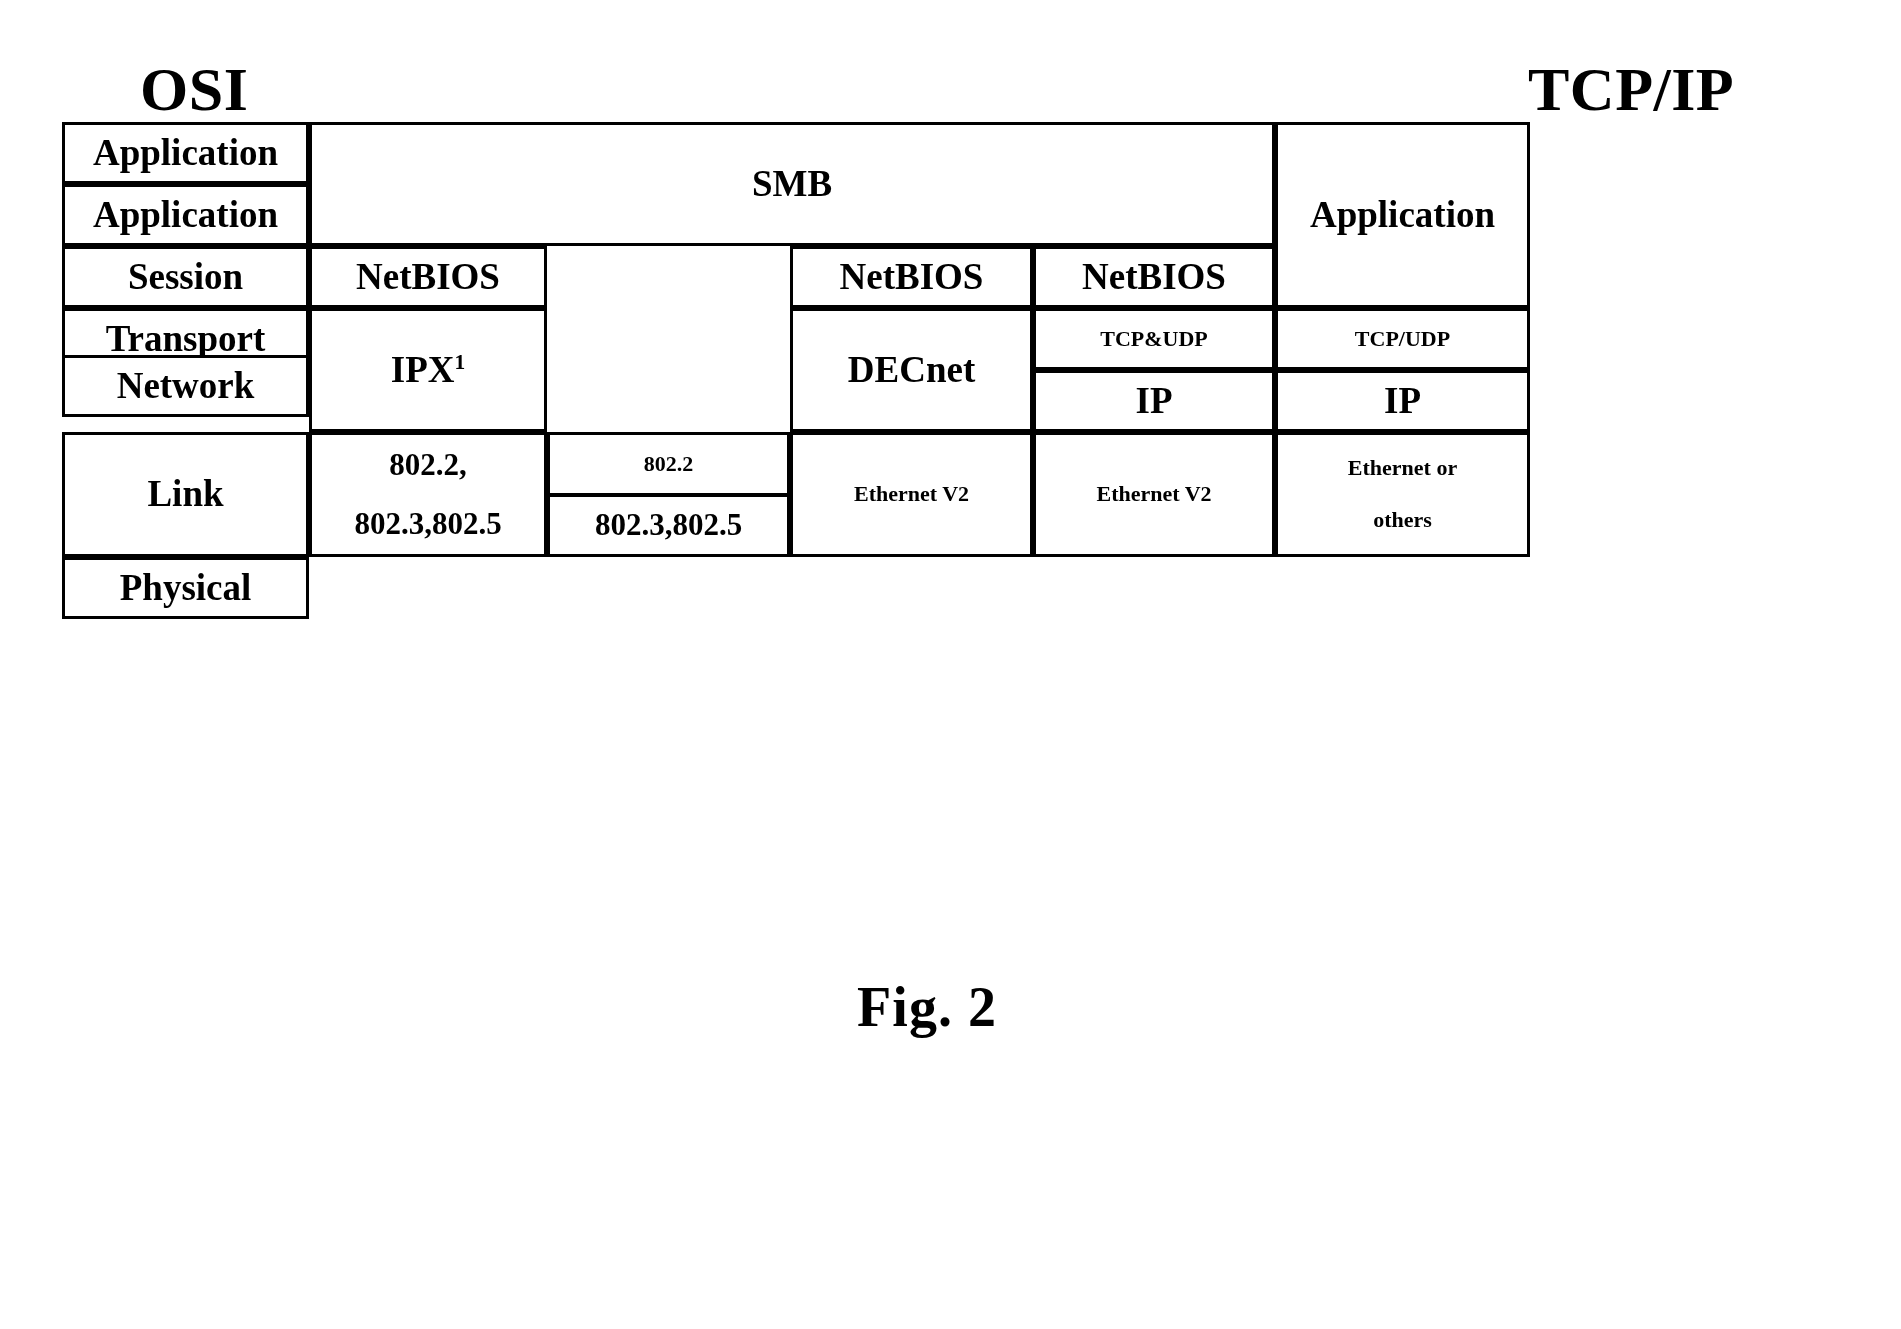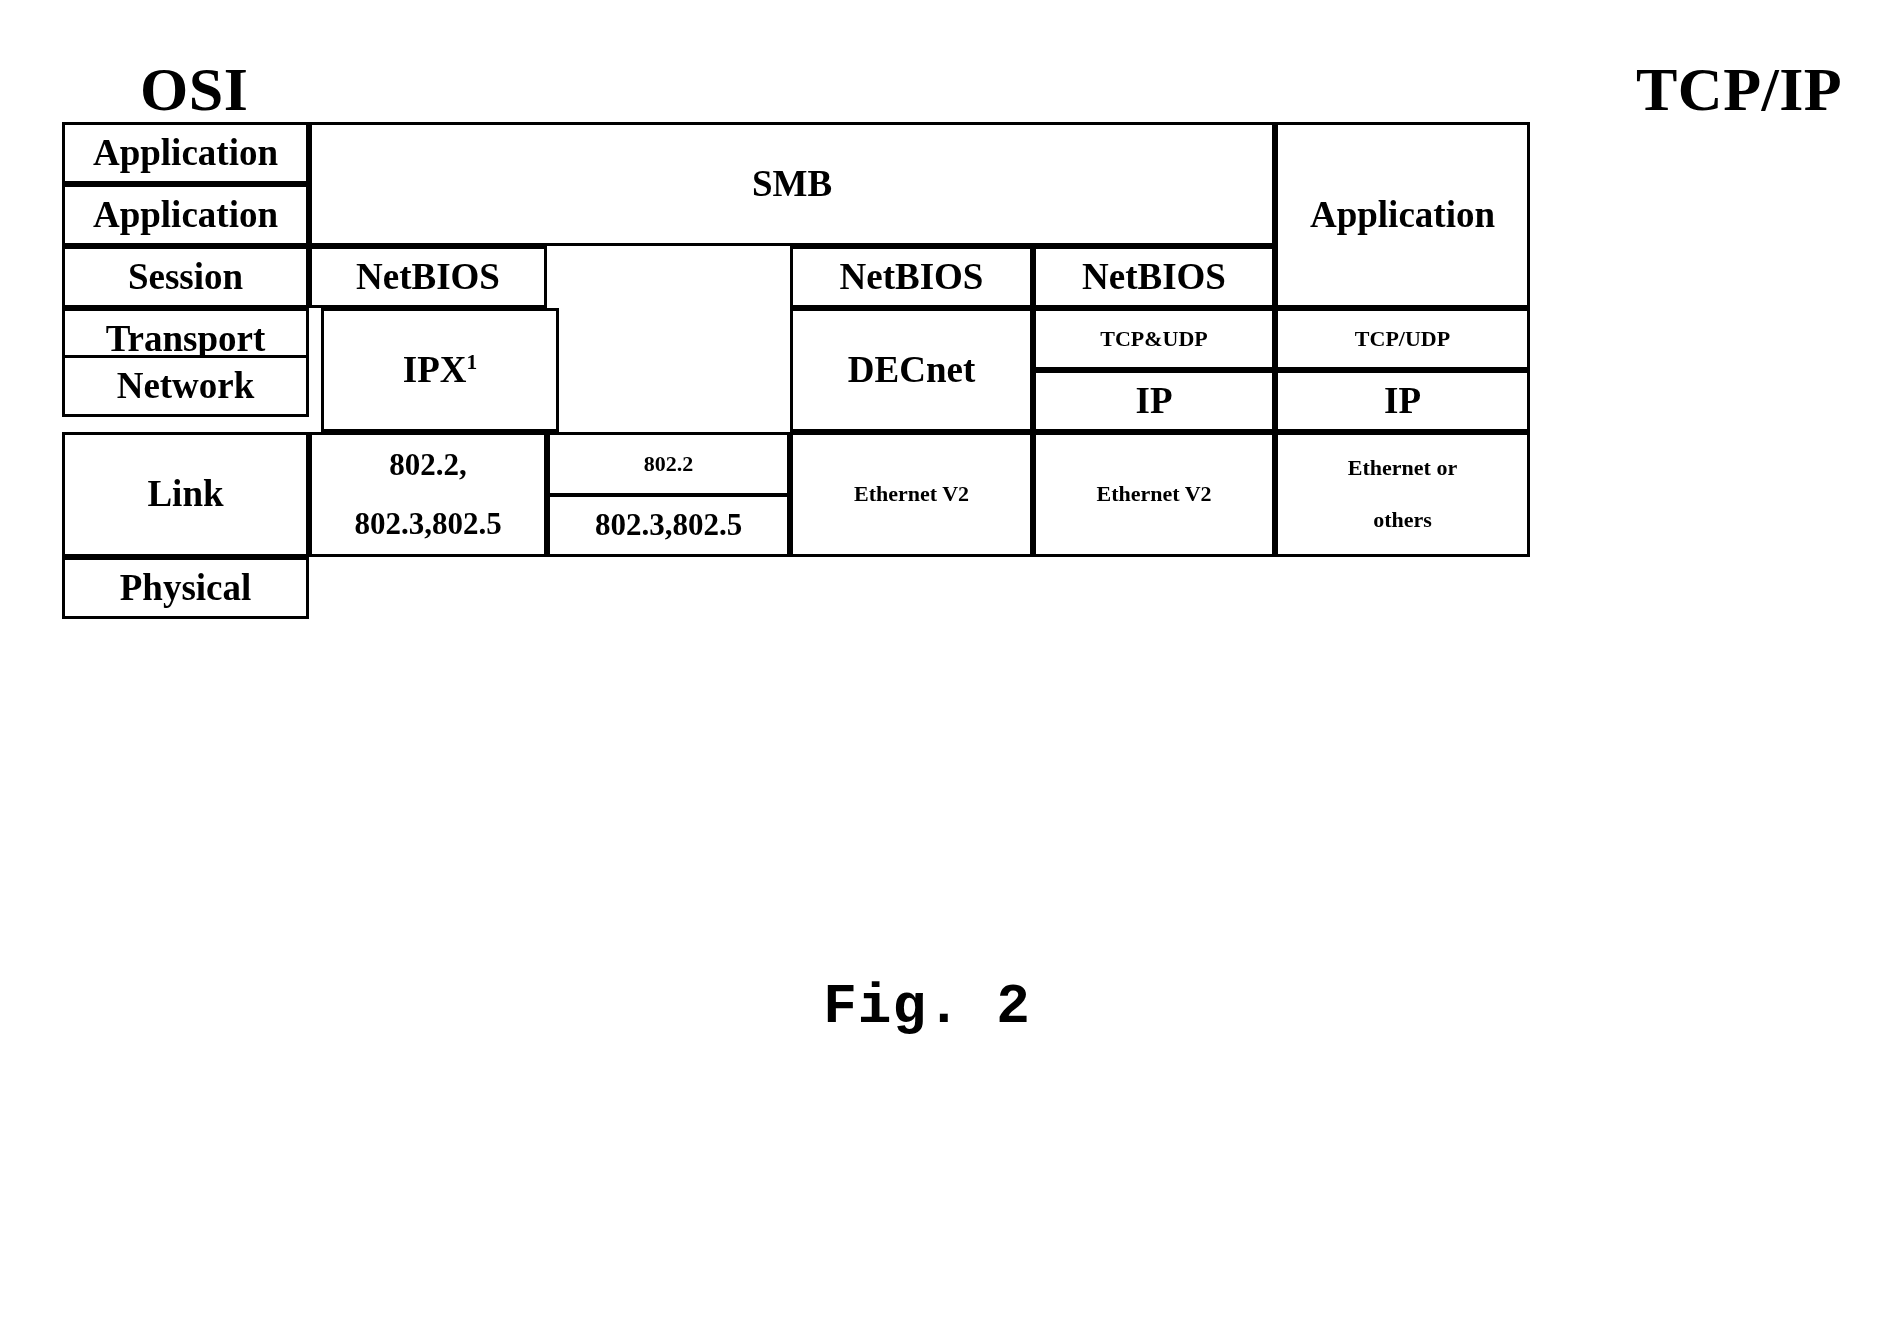--- a/index.html
+++ b/index.html
@@ -27,21 +27,21 @@
   
   .stack-header {
     position: absolute;
     font-size: 62px;
     font-weight: 700;
     letter-spacing: 0.5px;
     line-height: 1;
     white-space: nowrap;
   }
   #osi-header  { left: 140px; top: 58px; }
-  #tcpip-header { left: 1636px; top: 58px; }
+  #tcpip-header { left: 1528px; top: 58px; }
 
   
   .stack-table {
     position: absolute;
     left: 62px;
     top: 122px;
     width: 1468px;
     height: 508px;
   }
 
@@ -89,21 +89,21 @@
     background: #000000;
   }
 
   
   #figure-caption {
     position: absolute;
     left: 0;
     top: 975px;
     width: 1854px;
     text-align: center;
-    font-family: Liberation Mono, monospace;
+    font-family: Liberation Serif, serif;
     font-size: 56px;
     font-weight: 700;
     letter-spacing: 1px;
   }
 </style>
 </head>
 <body>
 
 <div class="figure-root">
 
@@ -124,21 +124,21 @@
     <div class="cell osi-label" style="left:0px; top:233px; width:247px; height:62px;">Network</div>
 
     <div class="cell osi-label" style="left:0px; top:310px; width:247px; height:125px;">Link</div>
 
     <div class="cell osi-label" style="left:0px; top:435px; width:247px; height:62px;">Physical</div>
 
     <div class="cell" style="left:247px; top:0px; width:966px; height:124px;">SMB</div>
 
     <div class="cell" style="left:247px; top:124px; width:238px; height:62px;">NetBIOS</div>
 
-    <div class="cell" style="left:259px; top:186px; width:238px; height:124px;text-align:center;">
+    <div class="cell" style="left:247px; top:186px; width:238px; height:124px;text-align:center;">
       <span class="line"><span>IPX</span><sup>1</sup></span>
     </div>
 
     <div class="cell stack small" style="left:247px; top:310px; width:238px; height:125px;">
       <span class="line">802.2,</span>
       <span class="line">802.3,802.5</span>
     </div>
 
 
     <div class="cell" style="left:485px; top:310px; width:243px; height:125px;">

